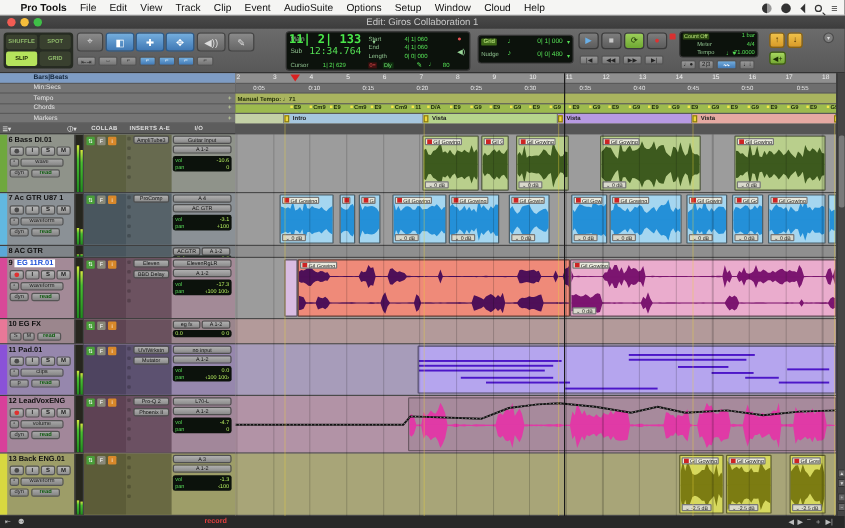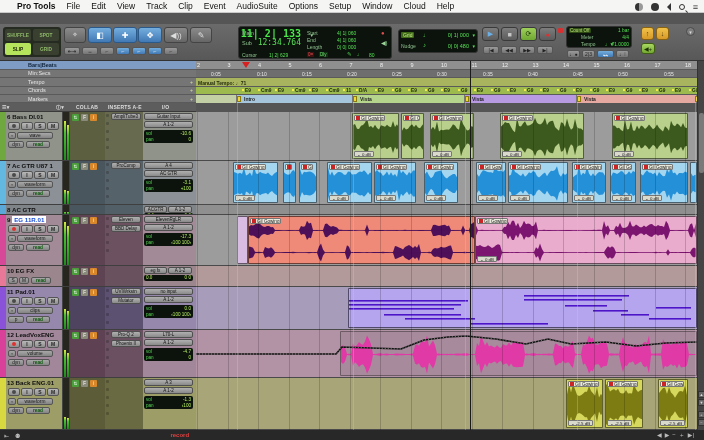--- a/index.html
+++ b/index.html
@@ -98,20 +98,26 @@
     <span id="menu-items"><span class="mitem first">Pro Tools</span><span class="mitem">File</span><span class="mitem">Edit</span><span class="mitem">View</span><span class="mitem">Track</span><span class="mitem">Clip</span><span class="mitem">Event</span><span class="mitem">AudioSuite</span><span class="mitem">Options</span><span class="mitem">Setup</span><span class="mitem">Window</span><span class="mitem">Cloud</span><span class="mitem">Help</span></span>
     <span id="menu-right">
       <span class="mini-ic ic-half"></span>
       <span class="mini-ic ic-dot"></span>
       <span class="mini-ic ic-vol"></span>
       <span class="mini-ic ic-search"></span>
       <span class="ic-list">≡</span>
     </span>
   </div>
 
+  <div id="titlebar" class="abs">
+    <span class="tl" style="left:6px;background:#f25c53;"></span>
+    <span class="tl" style="left:17px;background:#f6bd3b;"></span>
+    <span class="tl" style="left:28px;background:#3fbf47;"></span>
+    <span>Edit: Giros Collaboration 1</span>
+  </div>
 
   <div id="toolbar" class="abs">
     <div id="modes" class="abs">
       <div class="mode">SHUFFLE</div>
       <div class="mode">SPOT</div>
       <div class="mode active">SLIP</div>
       <div class="mode">GRID</div>
     </div>
     <div class="abs tbtn" style="left:64px;top:3px;width:22px;">⌖</div>
     <div class="abs tbtn blue" style="left:88px;top:3px;width:24px;">◧</div>

